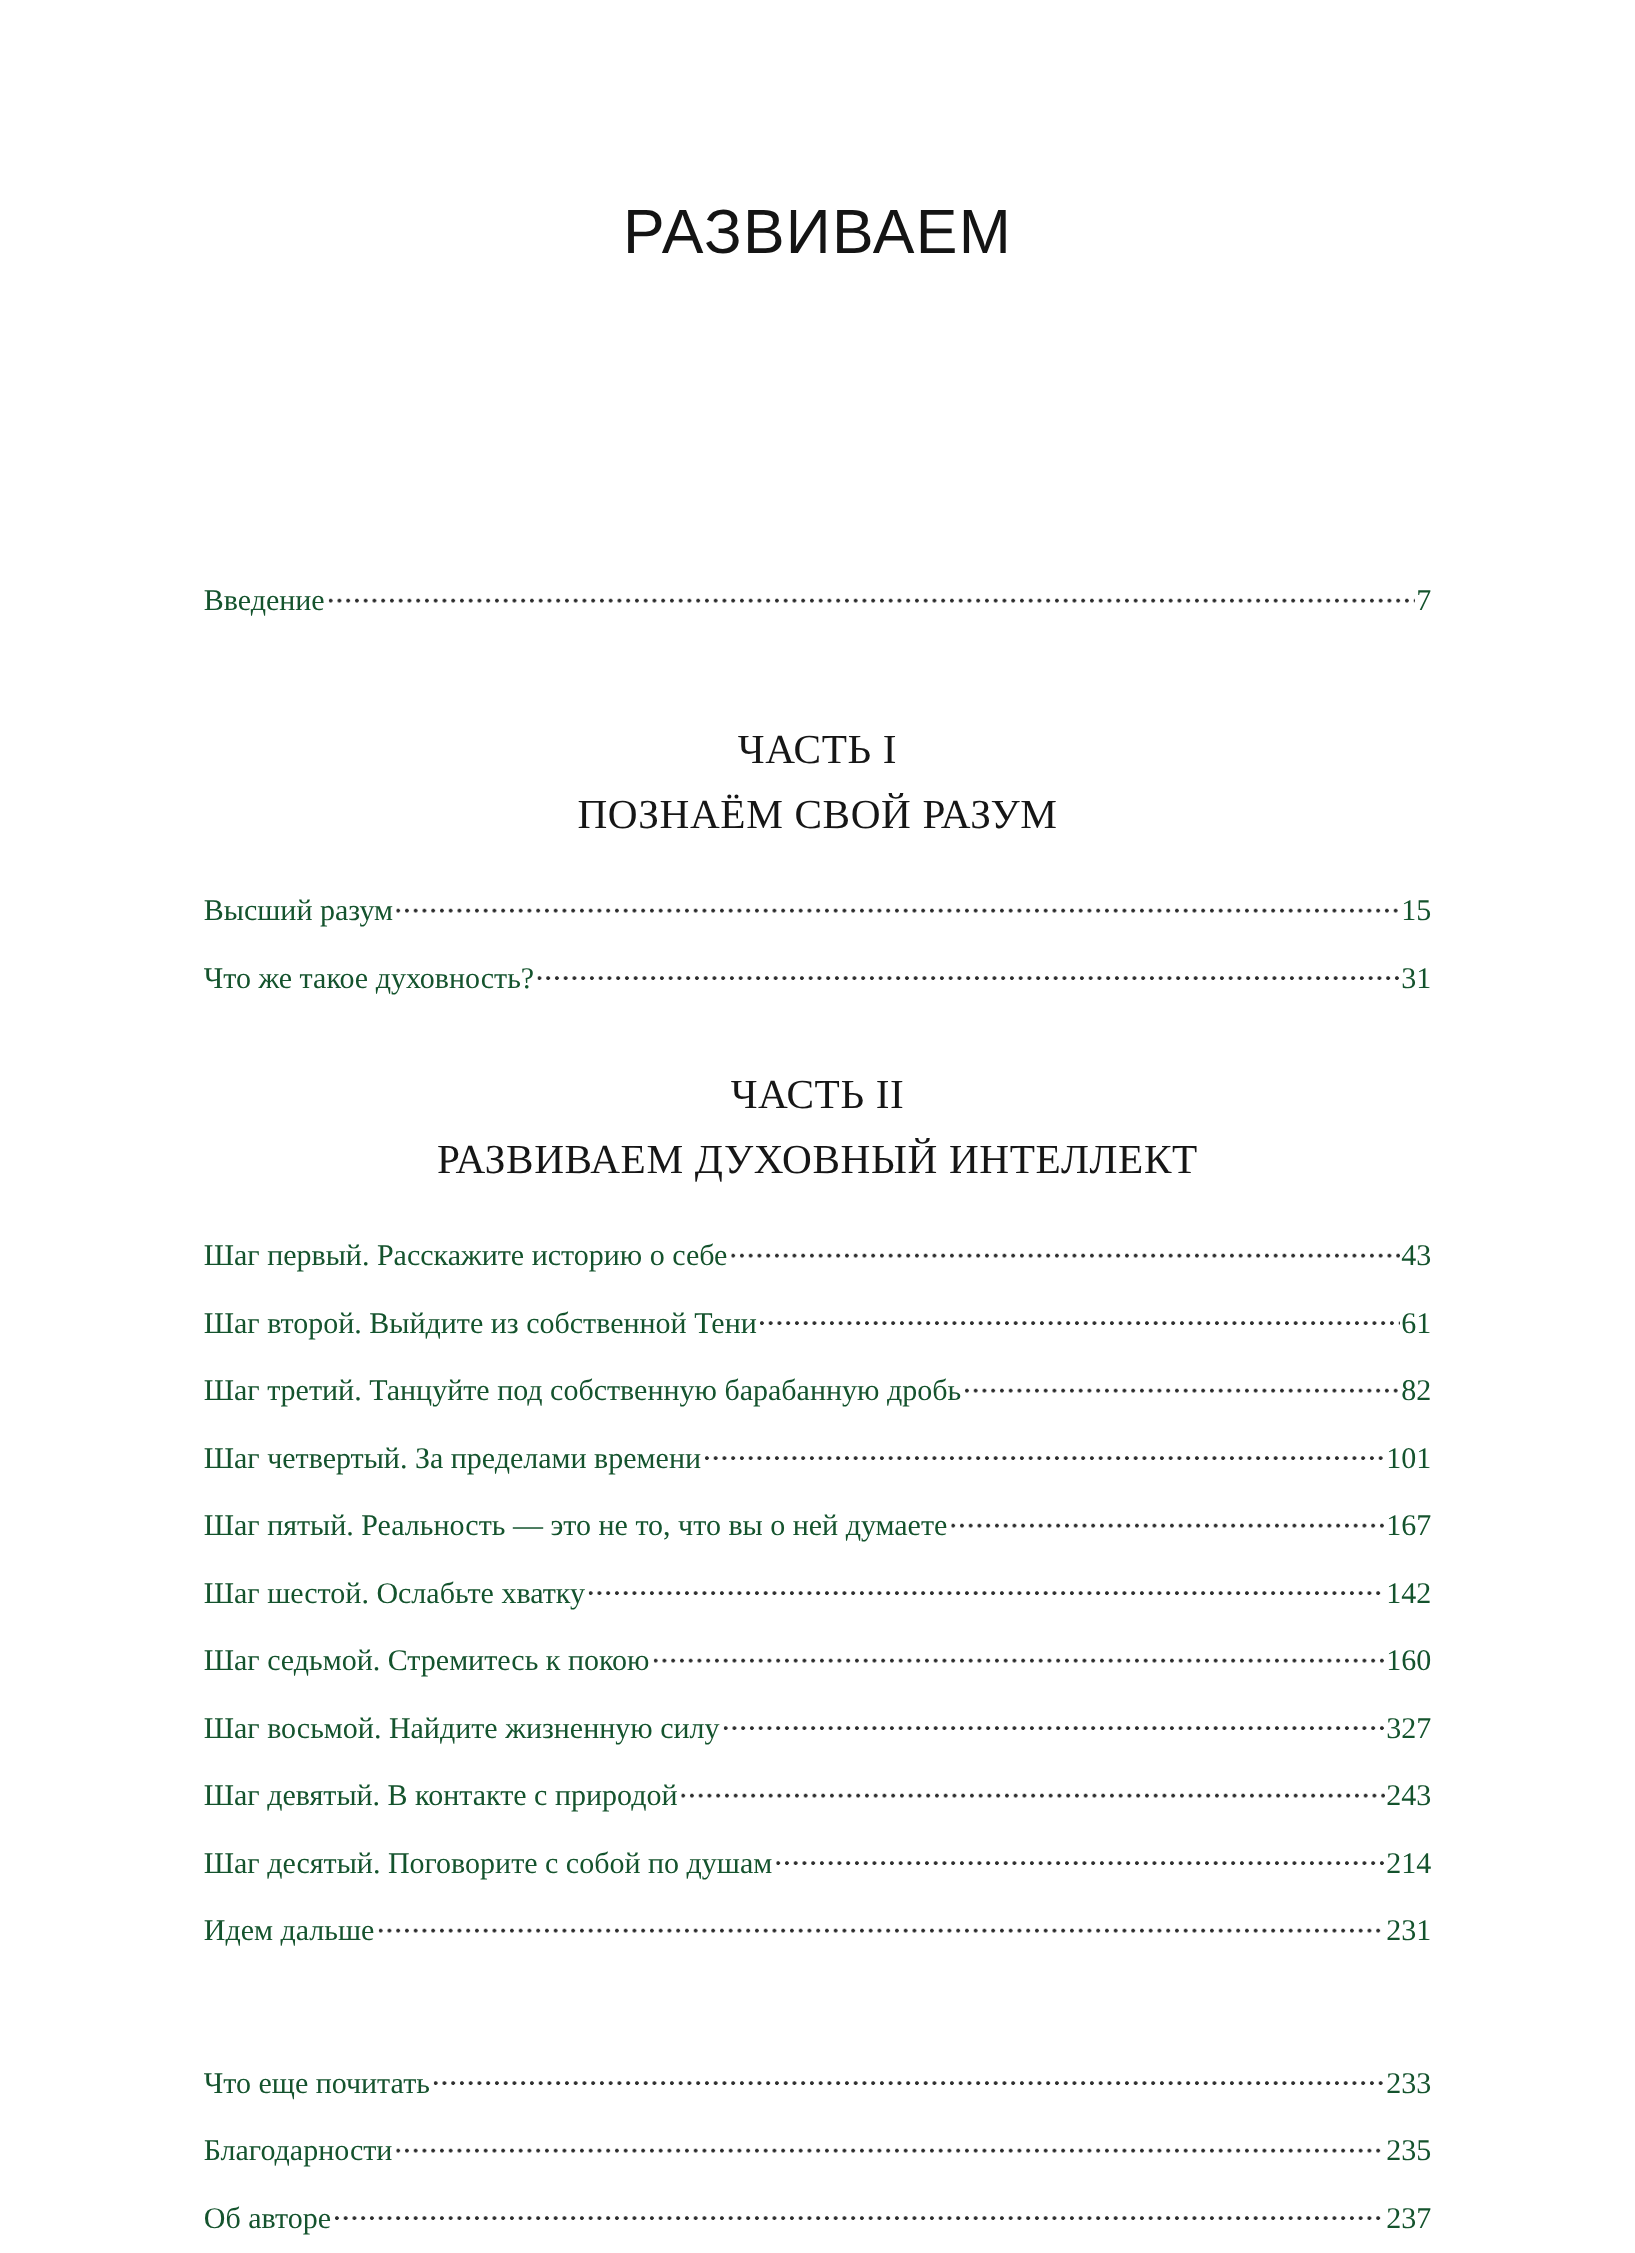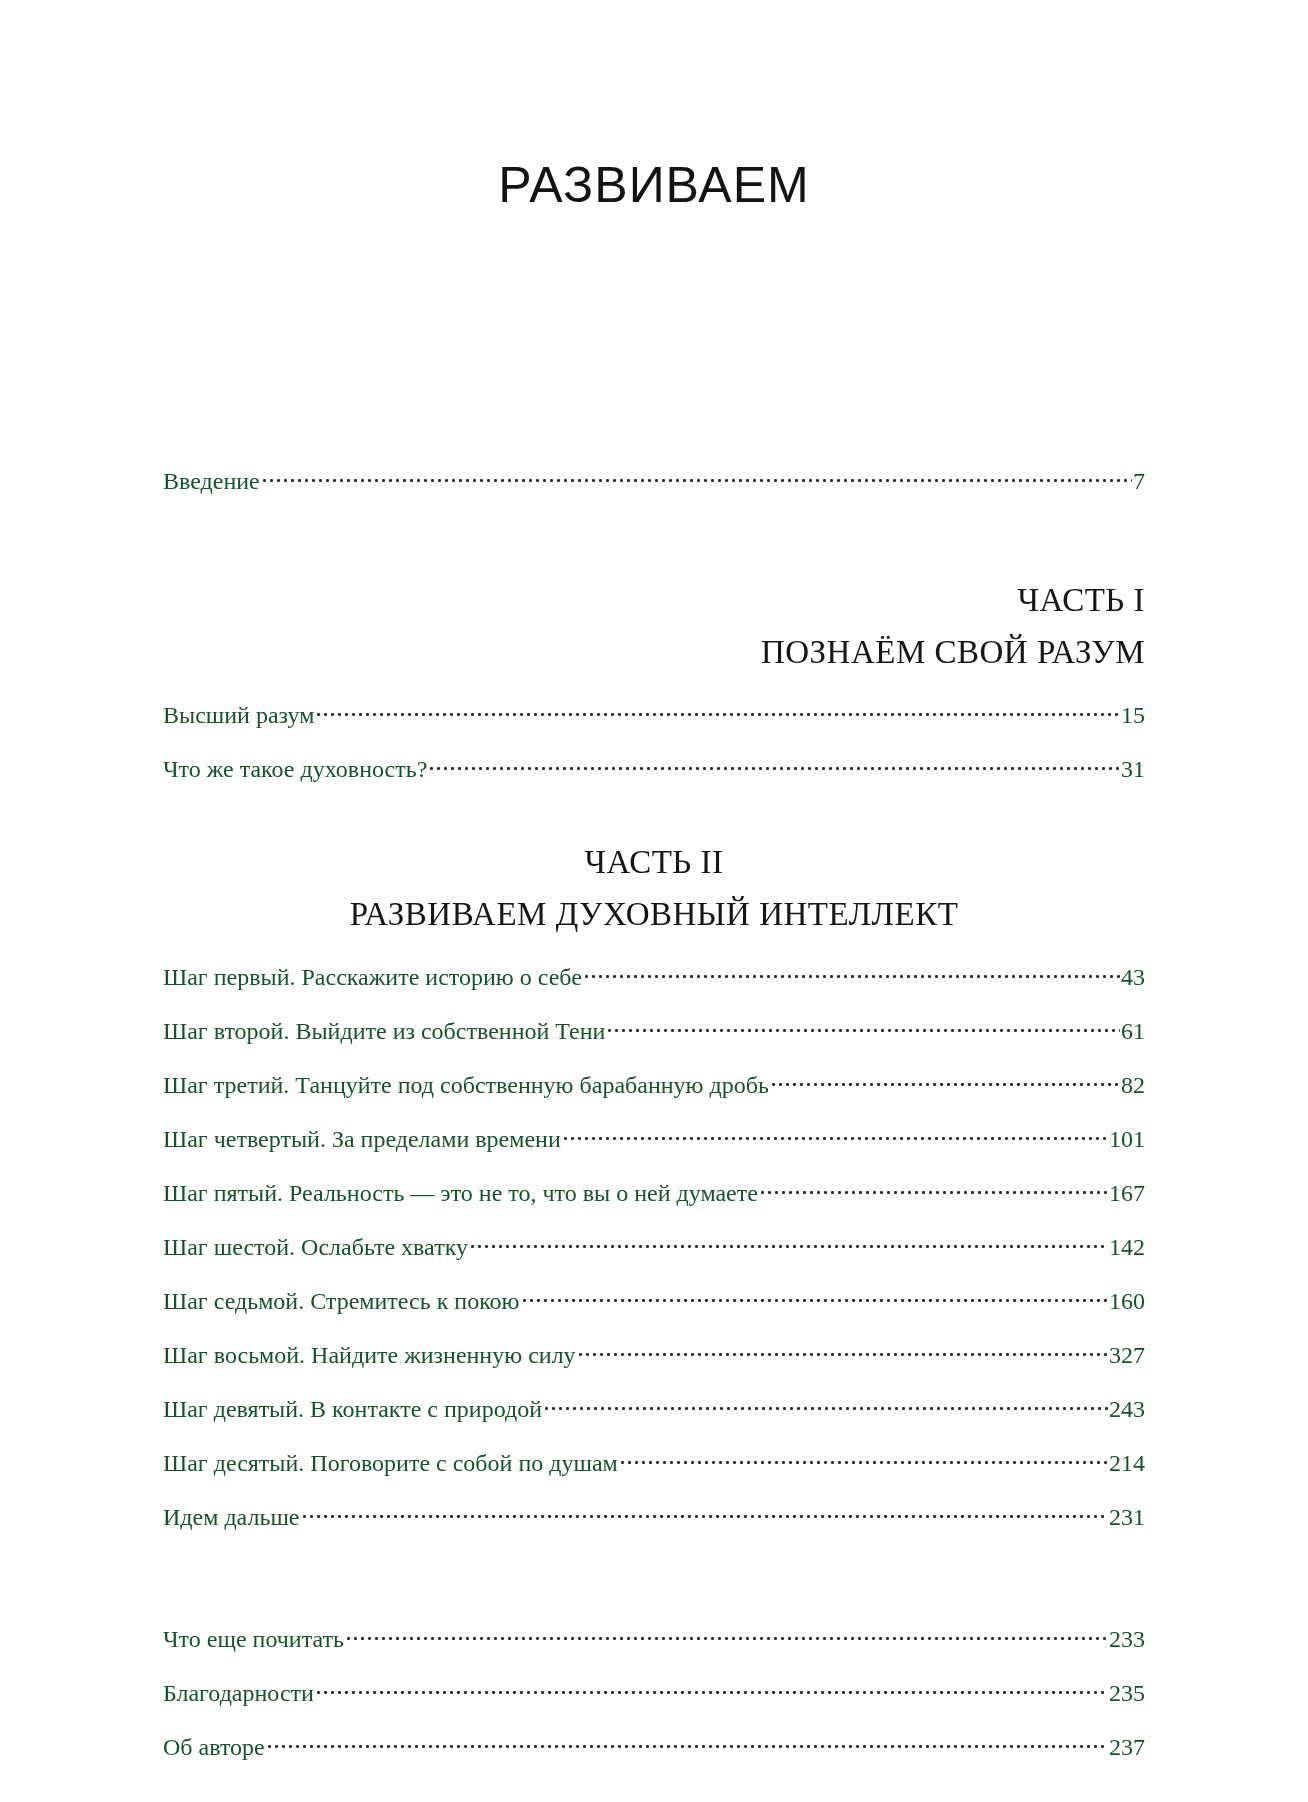--- a/index.html
+++ b/index.html
@@ -33,23 +33,23 @@
   .front-group {
     margin-top: 244px;
   }
   .part-heading {
     text-align: center;
     font-size: 33px;
     line-height: 52px;
     letter-spacing: 0.5px;
     color: #161616;
   }
-  .part1-heading { margin-top: 66px; text-align: right; }
+  .part1-heading { margin-top: 66px; }
   .part2-heading { margin-top: 40px; font-family: Liberation Serif, serif; }
-  .entries { margin-top: 10px; }
+  .entries { margin-top: 24px; }
   .back-group { margin-top: 68px; }
 
   .toc-row {
     display: flex;
     align-items: center;
     height: 54px;
     font-size: 24px;
     color: #14532d;
     white-space: nowrap;
   }

